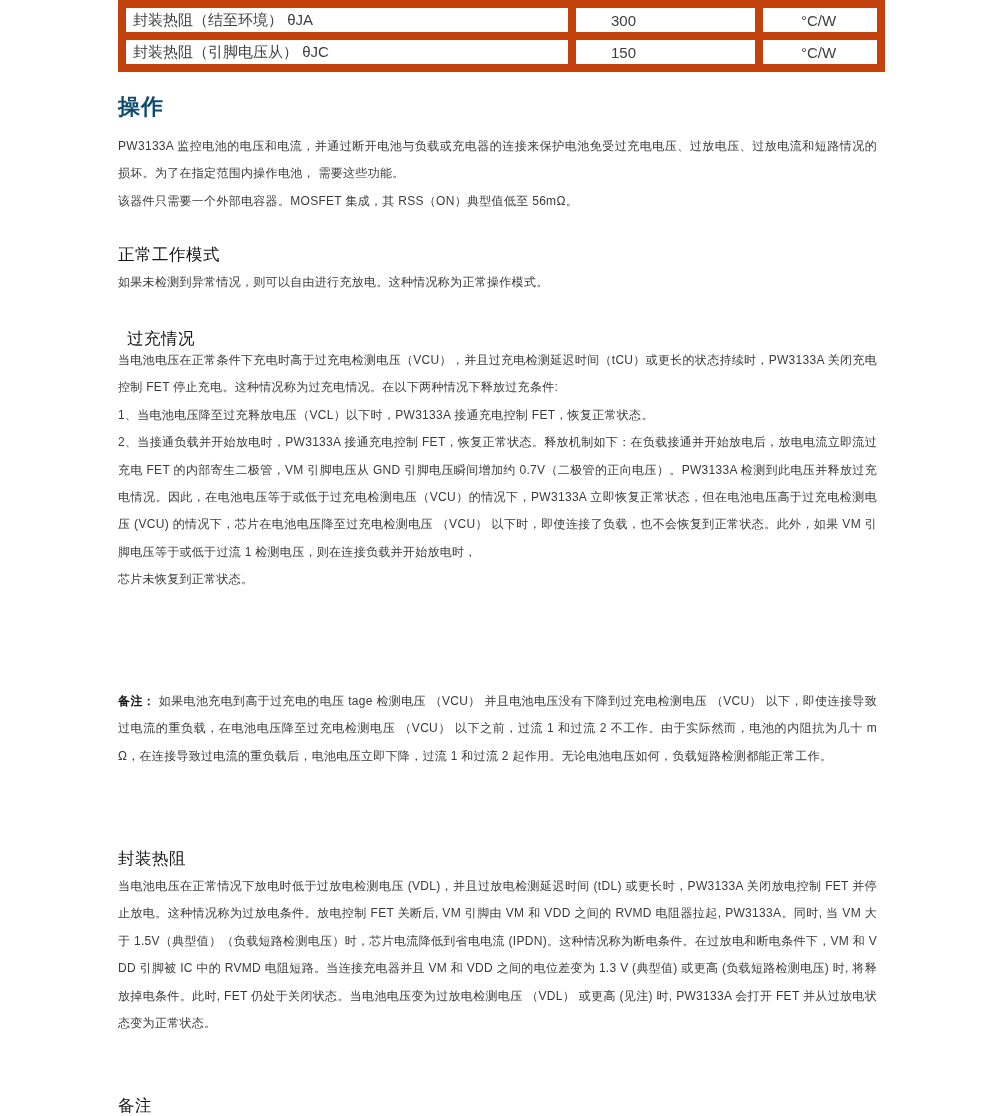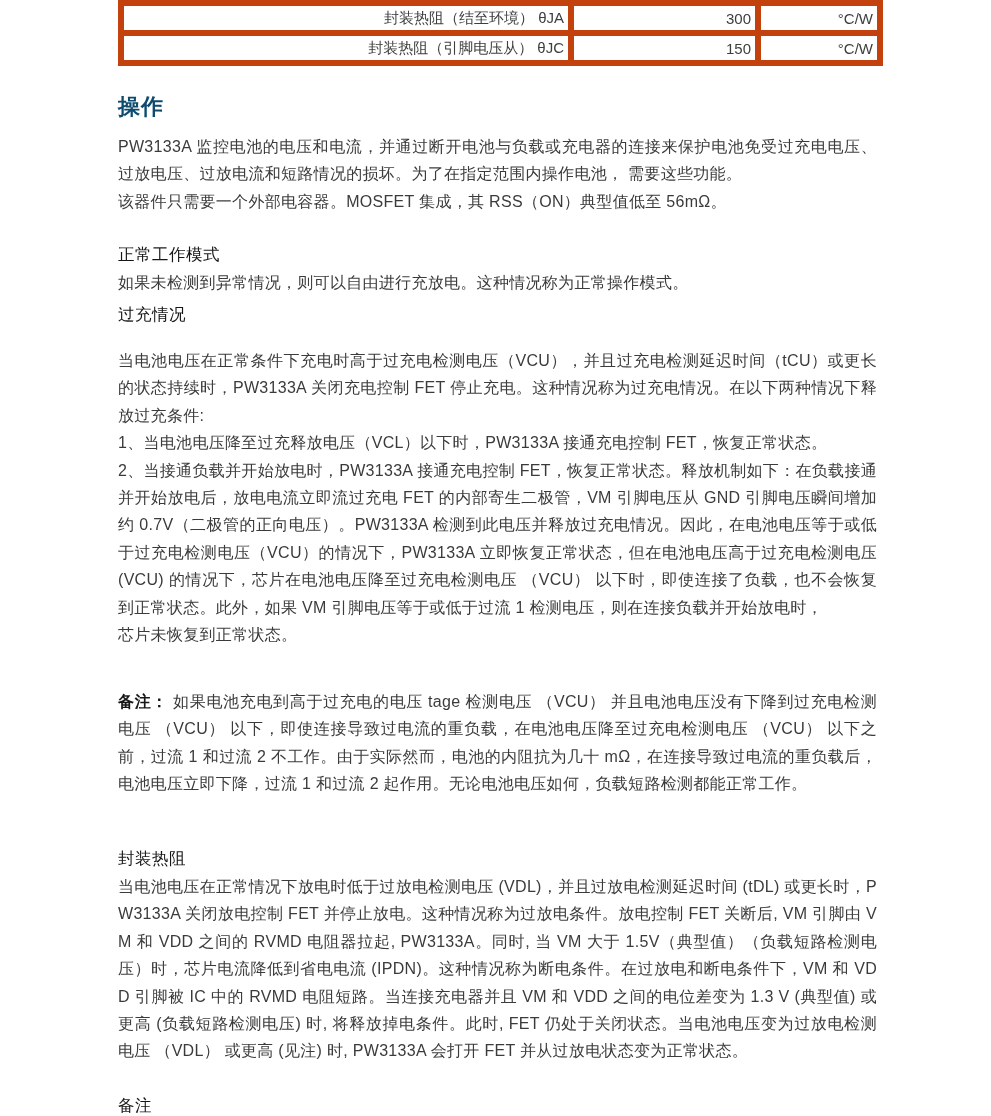--- a/index.html
+++ b/index.html
@@ -11,52 +11,52 @@
   .page{position:relative;width:991px;height:1116px;background:#fff;}
   .block{position:absolute;left:118px;width:759px;}
 
   
   table.spec{
     border-collapse:collapse;table-layout:fixed;width:759px;
     font-size:15px;color:#3e3e3e;
     border:2px solid #0d0d0d;border-top:4px solid #000;
   }
   table.spec td{
-    border:6px solid #c2410c;height:24px;
+    border:8px solid #c2410c;height:24px;
     padding:0 4px 0 7px;vertical-align:middle;
-    white-space:nowrap;overflow:hidden;text-align:right;
+    white-space:nowrap;overflow:hidden;
   }
   table.spec td.c2{padding-left:35px;}
   table.spec td.c3{padding-left:38px;}
 
   
   h1.op-title{
     margin:0;font-size:22px;line-height:26px;font-weight:bold;
     letter-spacing:1px;
   }
   h2.sub{
     margin:0;font-size:16.5px;line-height:27px;font-weight:normal;
     color:#161616;letter-spacing:0.5px;
   }
 
   
   p.body{
-    margin:0;font-size:16px;line-height:27.4px;color:#3b3b3b;
+    margin:0;font-size:12px;line-height:27.4px;color:#3b3b3b;
     text-align:justify;white-space:pre-wrap;word-break:break-all;
     letter-spacing:0.3px;
   }
   p.body .bold{font-weight:bold;color:#161616;}
 
   
   #spec-table{top:0;}
   #op-title{top:94px;}
   #op-intro{top:133px;}
   #h-normal{top:241px;}
   #p-normal{top:269px;}
-  #h-overcharge{top:301px;}
+  #h-overcharge{top:325px;margin-left:9px;}
   #p-overcharge{top:347px;}
   #p-note{top:688px;}
   #h-overdischarge{top:845px;}
   #p-overdischarge{top:873px;}
   #h-note2{top:1092px;}
 </style>
 </head>
 <body>
 
 <div class="page">

